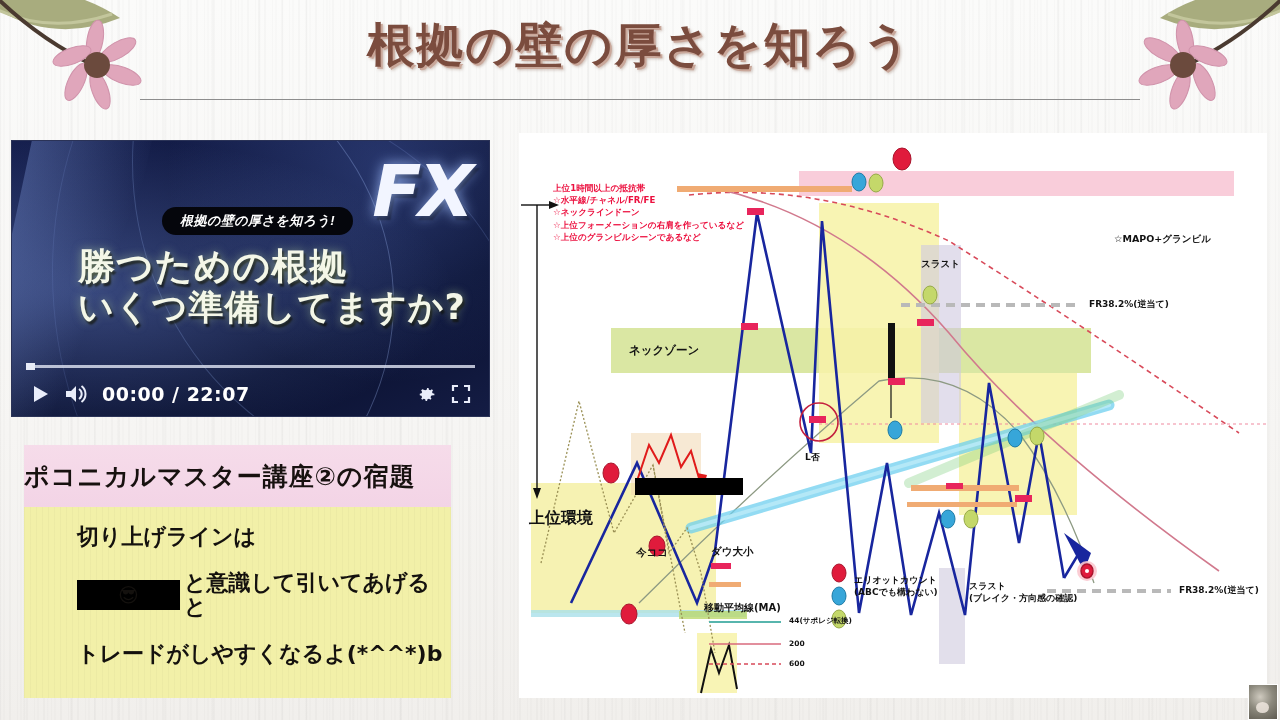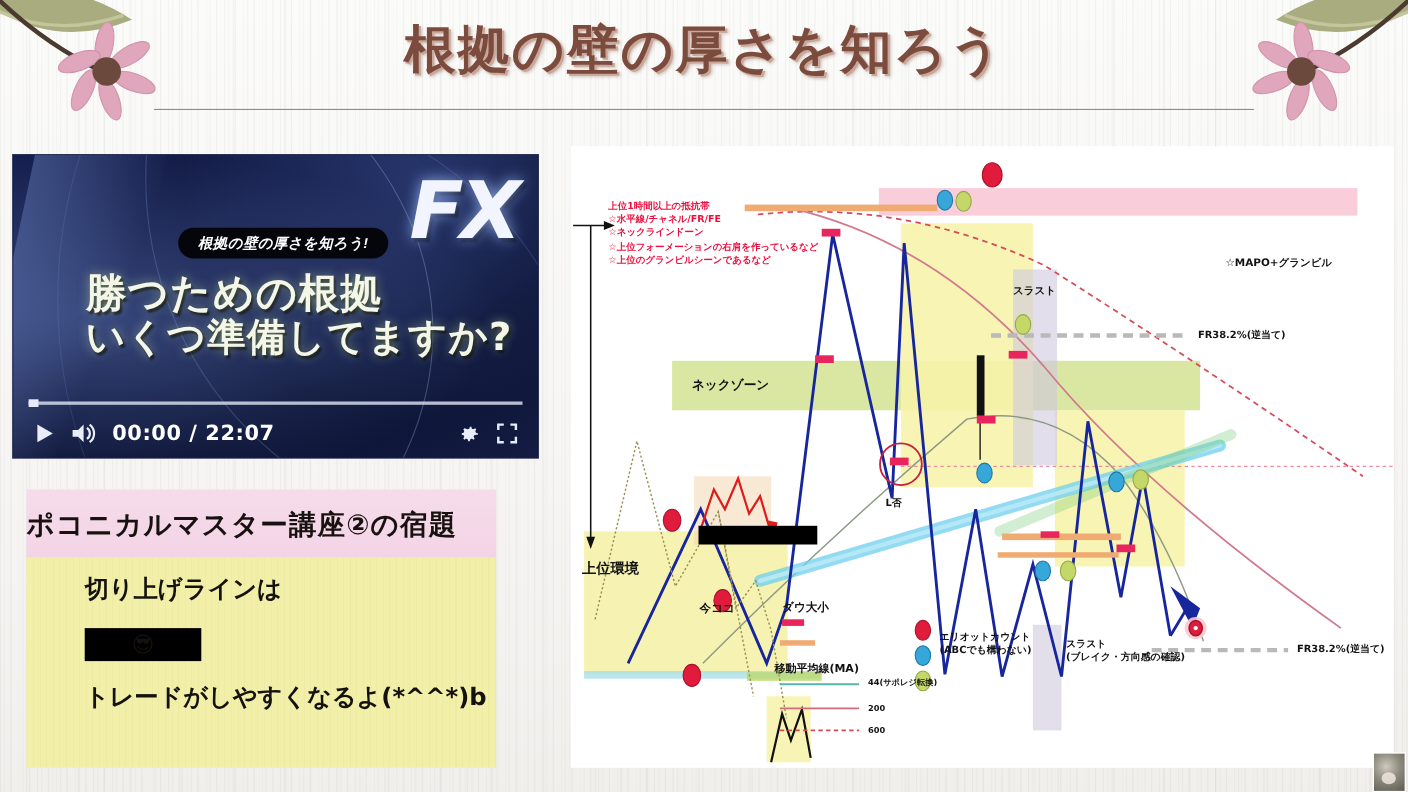--- a/index.html
+++ b/index.html
@@ -138,21 +138,21 @@
     position:absolute;left:519px;top:133px;width:748px;height:565px;
     background:#ffffff;
   }
   #chart-svg{position:absolute;inset:0;}
   .lbl{position:absolute;font-weight:bold;color:#121212;white-space:pre;
        font-family:"DejaVu Sans","Liberation Sans",sans-serif;}
   #ann-list{position:absolute;left:34px;top:36px;font-size:8.6px;font-weight:bold;
     color:#ec0f3e;line-height:1.42;white-space:pre;
     font-family:"DejaVu Sans","Liberation Sans",sans-serif;margin-top:13px;}
   #lbl-neckzone{left:110px;top:210px;font-size:11.5px;}
-  #lbl-joui{left:10px;top:375px;font-size:13px;}
+  #lbl-joui{left:10px;top:375px;font-size:16px;}
   #lbl-imakoko{left:117px;top:413px;font-size:10.5px;}
   #lbl-thrust1{left:402px;top:125px;font-size:9.5px;}
   #lbl-lhi{left:286px;top:318px;font-size:9px;}
   #lbl-mapo{left:595px;top:100px;font-size:9.5px;}
   #lbl-fr1{left:570px;top:165px;font-size:9px;}
   #lbl-fr2{left:660px;top:451px;font-size:9px;}
   #lbl-thrust2{left:450px;top:448px;font-size:9px;line-height:1.3;}
   #lbl-dow{left:192px;top:412px;font-size:10.5px;text-align:center;}
   #lbl-ma{left:185px;top:468px;font-size:10px;}
   #lbl-ma75{left:270px;top:483px;font-size:7.5px;}
@@ -263,20 +263,21 @@
     <span id="homework-title">ポコニカルマスター講座②の宿題</span>
   </div>
   <div id="homework-body">
     <div class="hw-line">
       <span>切り上げラインは</span>
     </div>
     <div class="hw-line">
       <span id="hw-redaction">
         <span id="hw-emoji">😎</span>
       </span>
+      <span>と意識して引いてあげると</span>
     </div>
     <div class="hw-line">
       <span>トレードがしやすくなるよ(*^^*)b</span>
     </div>
   </div>
 </div>
 
 <div id="chart-panel">
   <svg id="chart-svg" viewBox="0 0 748 565" preserveAspectRatio="none">
 

